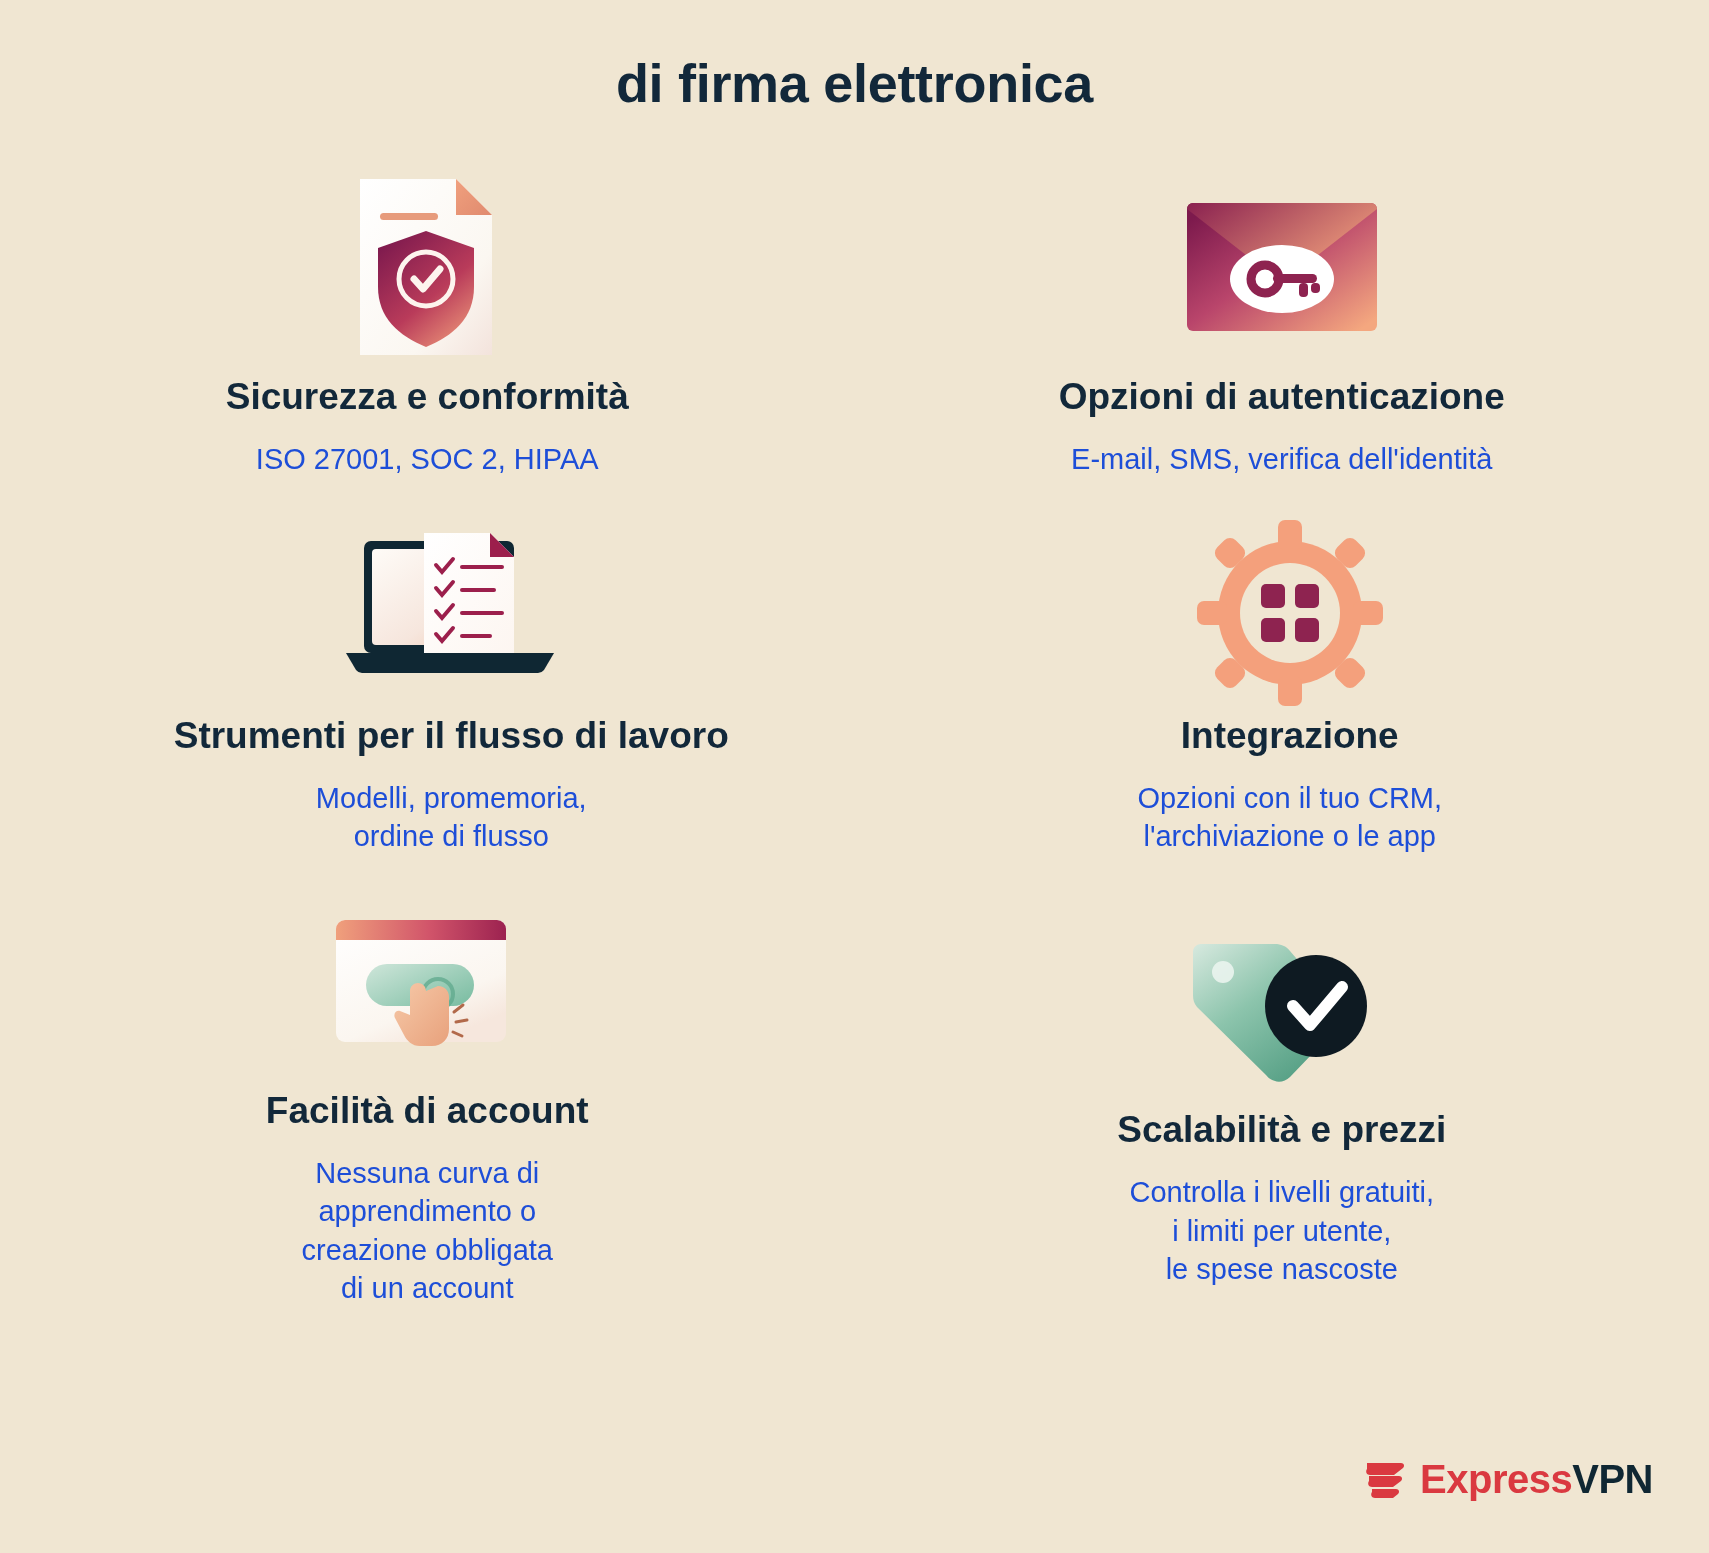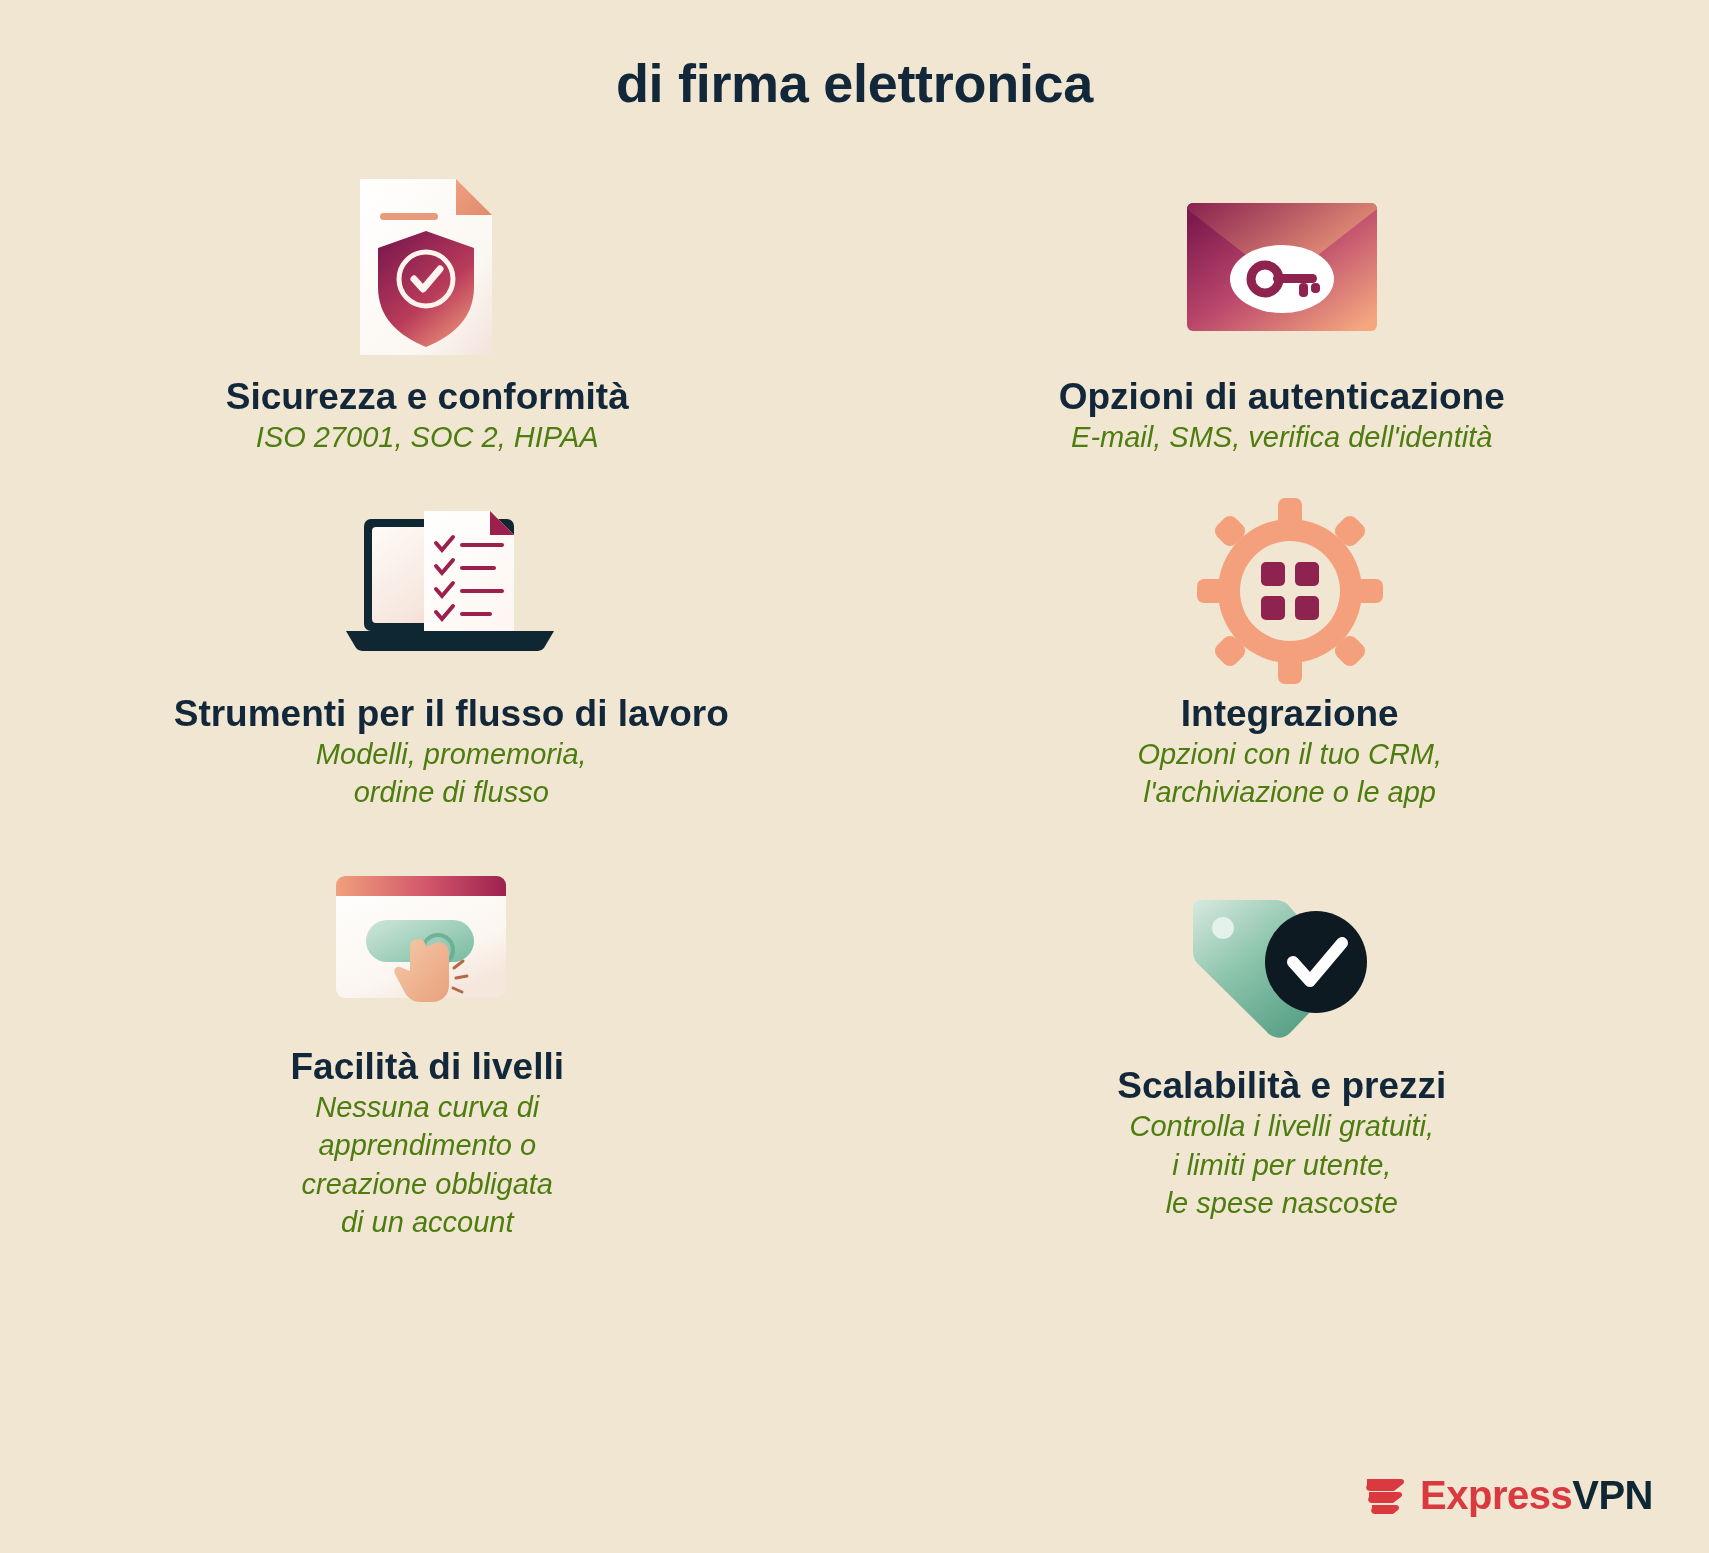--- a/index.html
+++ b/index.html
@@ -67,35 +67,35 @@
     text-align: center;
     color: #12283a;
     margin-top: 4px;
   }
 
   .cell-desc {
     font-size: 29px;
     font-weight: 400;
     line-height: 1.32;
     text-align: center;
-    color: #4d7c0f;
+    color: #1d4ed8;
+    margin-top: 22px;
     white-space: pre-line;
-    font-style: italic;
   }
 
   
   .row1 .icon-wrap { height: 210px; }
   .row2 { margin-top: 36px; padding-left: 32px; }
   .row3 { margin-top: 34px; }
 
   
   .logo {
     position: absolute;
     right: 56px;
-    bottom: 32px;
+    bottom: 48px;
     display: flex;
     align-items: center;
     gap: 10px;
   }
   .logo-mark {
     width: 52px;
     height: 52px;
     display: block;
   }
   .logo-text {
@@ -277,21 +277,21 @@
           <rect x="44" y="56" width="108" height="42" rx="21" fill="url(#pillGrad)"></rect>
           <circle cx="116" cy="86" r="15" fill="none" stroke="#5fa88c" stroke-width="4" opacity="0.75"></circle>
           <path d="M116 78 c7 0 11 5 11 11 v32 c0 10 -7 17 -17 17 h-12 c-8 0 -13 -5 -16 -11 l-9 -17 c-2 -4 1 -8 5 -7 l10 4 v-24 c0 -5 4 -8 8 -8 s8 3 8 8" fill="url(#handGrad)"></path>
           <g stroke="#b2694a" stroke-width="3" stroke-linecap="round">
             <path d="M132 104 l9 -7"></path>
             <path d="M134 114 l11 -2"></path>
             <path d="M131 124 l9 4"></path>
           </g>
         </svg>
       </div>
-      <div class="cell-title">Facilità di livelli</div>
+      <div class="cell-title">Facilità di account</div>
       <div class="cell-desc">Nessuna curva di
 apprendimento o
 creazione obbligata
 di un account</div>
     </div>
 
     <div class="cell">
       <div class="icon-wrap">
         <svg width="210" height="170" viewBox="0 0 210 170" aria-hidden="true">
           <defs>

